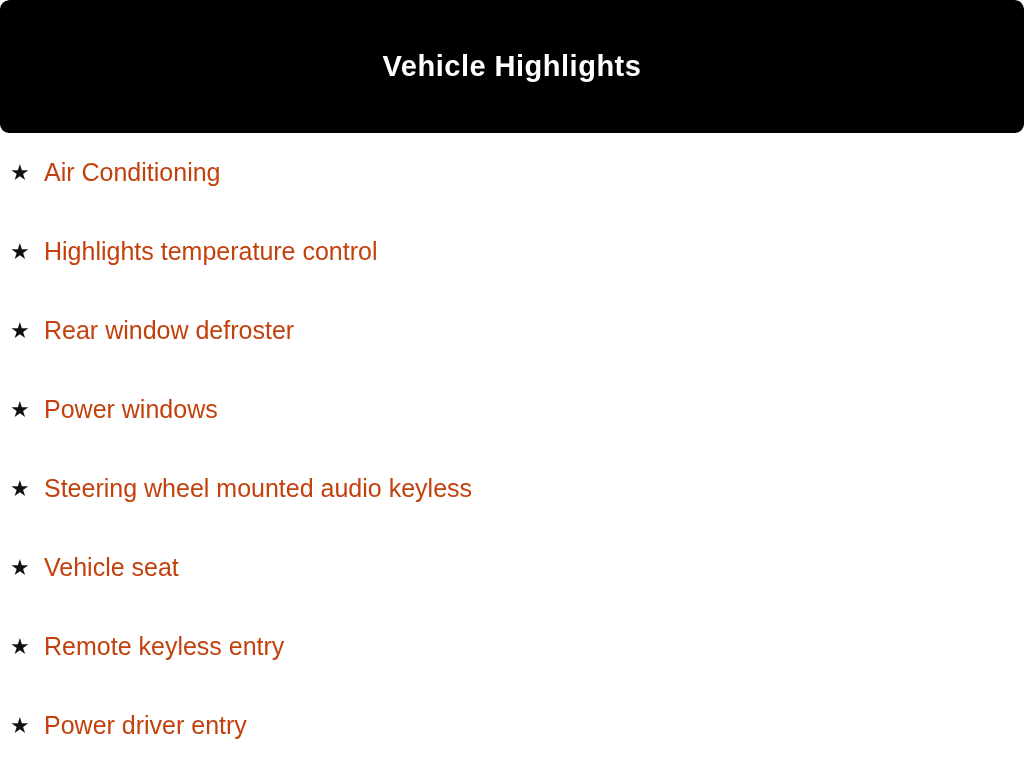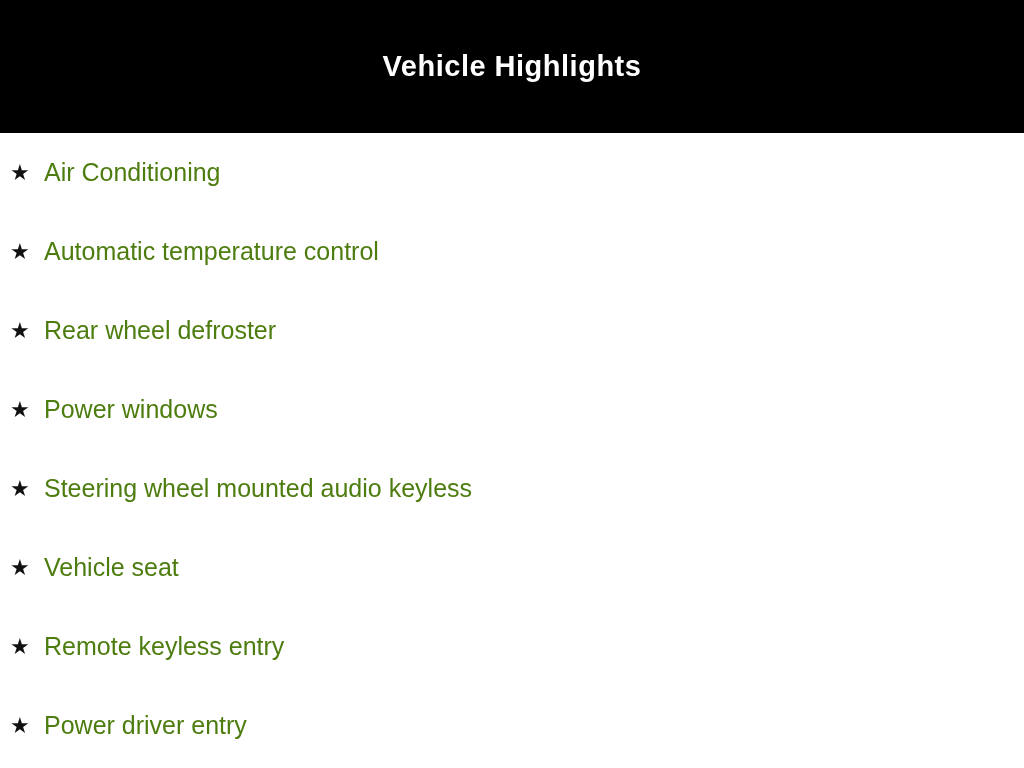--- a/index.html
+++ b/index.html
@@ -1,15 +1,15 @@
 <!DOCTYPE html>
 <html><head>
 <meta charset="utf-8">
 <style>
-  * { margin: 0; padding: 0; box-sizing: border-box; }
+  * { margin: 0; padding: 0; box-sizing: border-box; border-radius: 9px; }
   html, body {
     width: 1024px;
     height: 768px;
     background: #ffffff;
     overflow: hidden;
     font-family: "Liberation Sans", sans-serif;
   }
   .header {
     width: 1024px;
     height: 133px;
@@ -36,44 +36,44 @@
   }
   .star-icon {
     color: #111111;
     font-size: 22px;
     width: 34px;
     flex: 0 0 34px;
     line-height: 1;
     display: inline-block;
   }
   .feature-label {
-    color: #4d7c0f;
+    color: #c2410c;
     font-size: 25px;
     line-height: 1;
   }
 </style>
 </head>
 <body>
 
 <div class="header">
   <div class="header-title">Vehicle Highlights</div>
 </div>
 
 <ul class="feature-list">
     <li class="feature-item">
       <span class="star-icon">★</span>
       <span class="feature-label">Air Conditioning</span>
     </li>
     <li class="feature-item">
       <span class="star-icon">★</span>
-      <span class="feature-label">Automatic temperature control</span>
+      <span class="feature-label">Highlights temperature control</span>
     </li>
     <li class="feature-item">
       <span class="star-icon">★</span>
-      <span class="feature-label">Rear wheel defroster</span>
+      <span class="feature-label">Rear window defroster</span>
     </li>
     <li class="feature-item">
       <span class="star-icon">★</span>
       <span class="feature-label">Power windows</span>
     </li>
     <li class="feature-item">
       <span class="star-icon">★</span>
       <span class="feature-label">Steering wheel mounted audio keyless</span>
     </li>
     <li class="feature-item">

